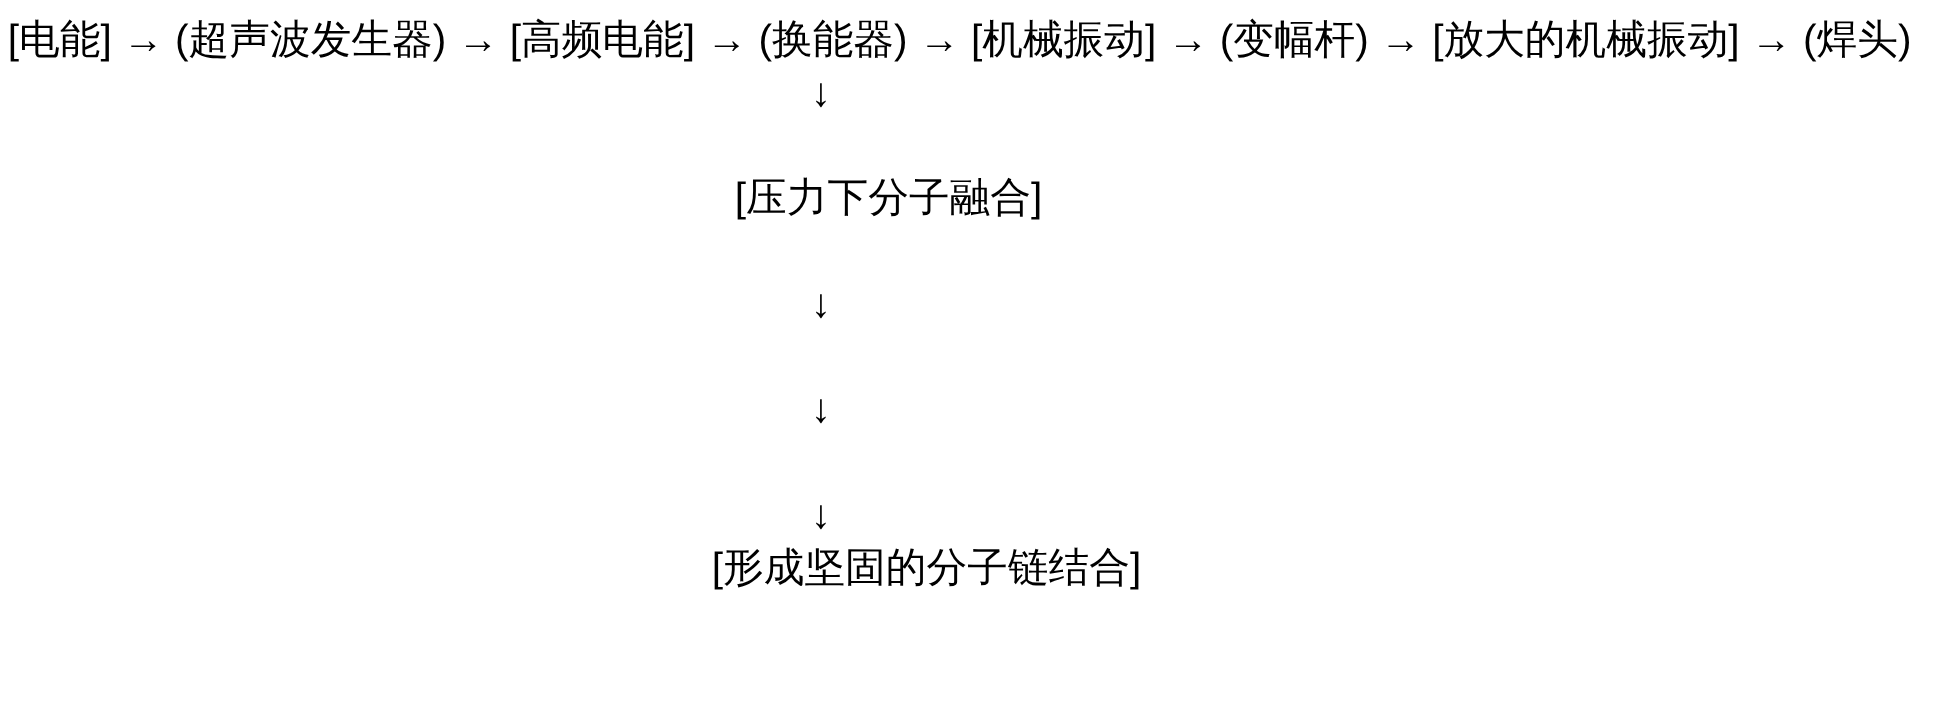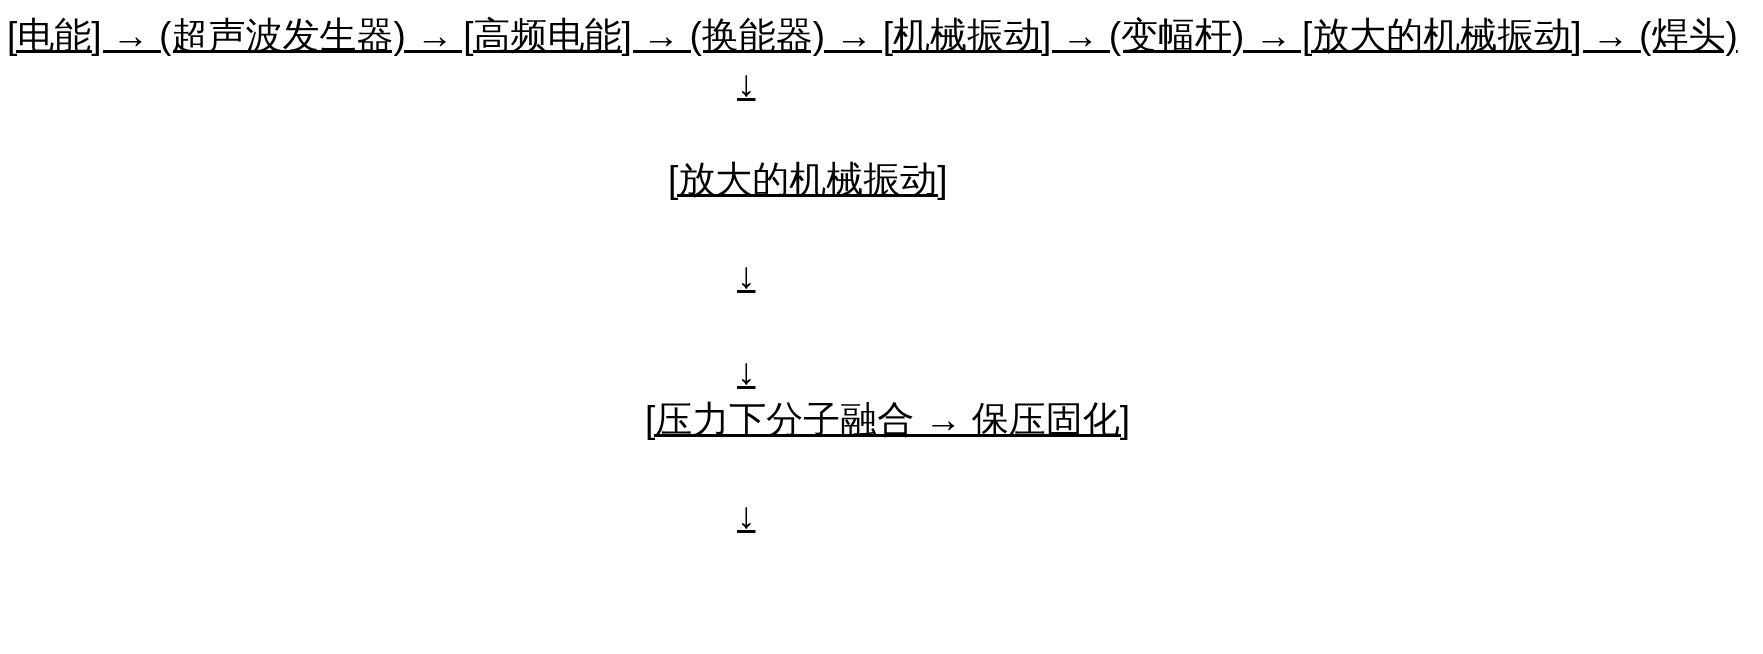--- a/index.html
+++ b/index.html
@@ -13,21 +13,20 @@
     width: 1763px;
     height: 654px;
     box-sizing: border-box;
     padding-top: 12px;
     background: #ffffff;
     color: #000000;
     font-family: "Liberation Sans", "DejaVu Sans", sans-serif;
     font-size: 37px;
     line-height: 48px;
     white-space: nowrap;
-    text-decoration: underline;
   }
   .line {
     height: 48px;
   }
   .spacer {
     height: 48px;
   }
   .indent-chain  { padding-left: 7px;   }
   .indent-arrow  { padding-left: 737px; }
   .indent-step1  { padding-left: 668px; }
@@ -39,31 +38,31 @@
 <body>
 
 <div class="page">
 
   <div class="line indent-chain">[电能] → (超声波发生器) → [高频电能] → (换能器) → [机械振动] → (变幅杆) → [放大的机械振动] → (焊头)</div>
 
   <div class="line indent-arrow">↓</div>
 
   <div class="spacer"></div>
 
-  <div class="line indent-step1">[放大的机械振动]</div>
+  <div class="line indent-step1">[压力下分子融合]</div>
 
   <div class="spacer"></div>
 
   <div class="line indent-arrow">↓</div>
 
 
   <div class="spacer"></div>
 
   <div class="line indent-arrow">↓</div>
 
-  <div class="line indent-step3">[压力下分子融合 → 保压固化]</div>
 
   <div class="spacer"></div>
 
   <div class="line indent-arrow">↓</div>
 
+  <div class="line indent-step4">[形成坚固的分子链结合]</div>
 
 </div>
 
 </body></html>

